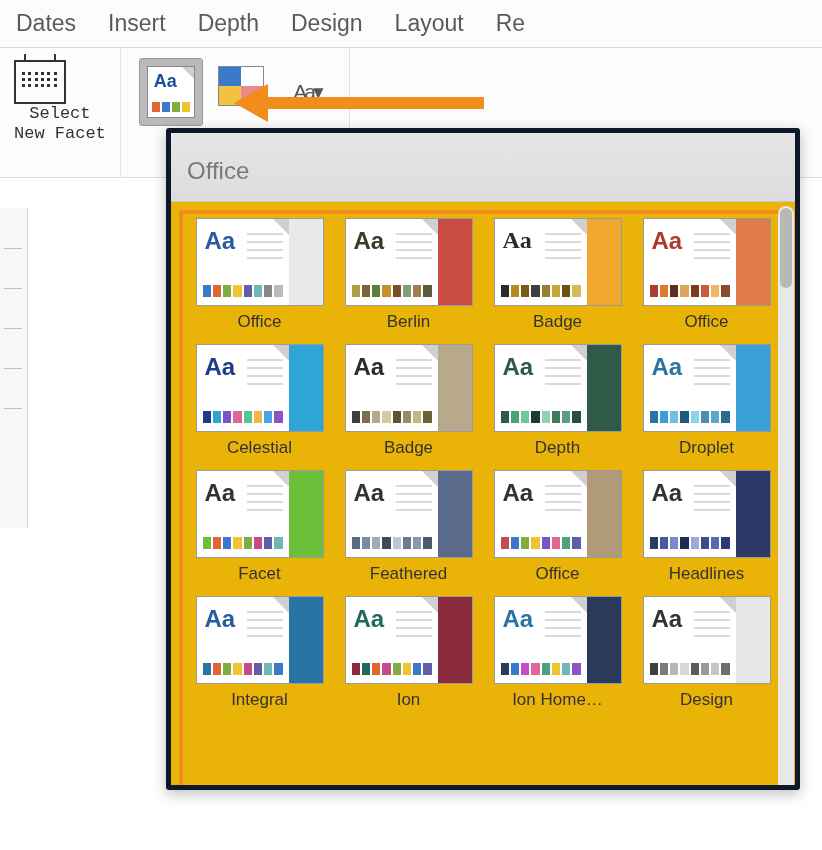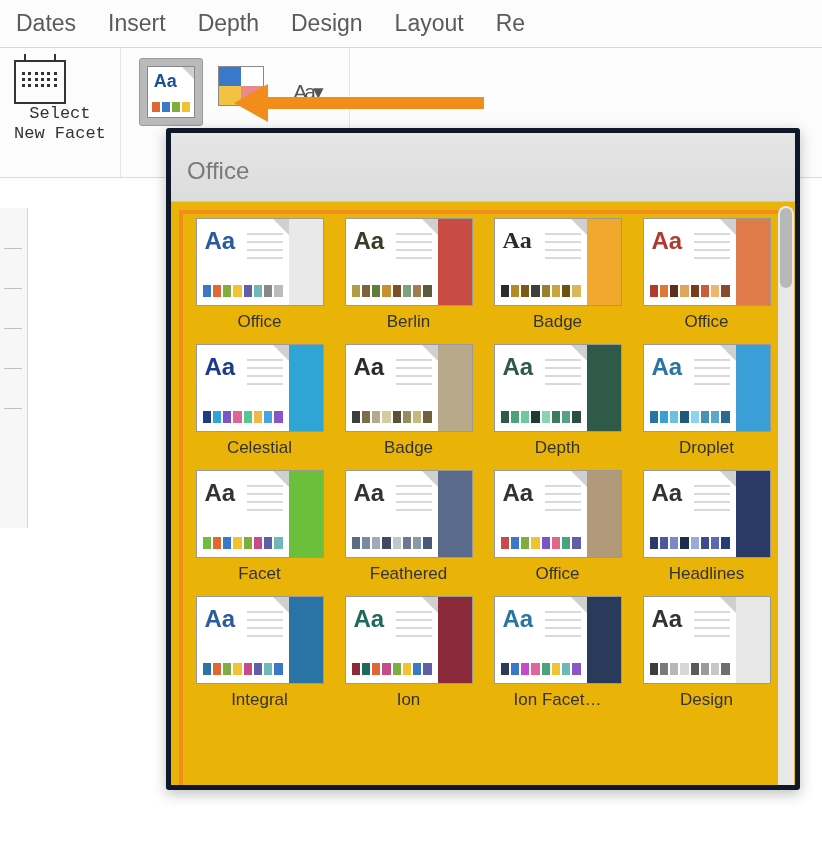--- a/index.html
+++ b/index.html
@@ -629,21 +629,21 @@
                 <span style="background: rgb(199, 75, 199);"></span>
                 <span style="background: rgb(224, 102, 153);"></span>
                 <span style="background: rgb(74, 163, 125);"></span>
                 <span style="background: rgb(241, 194, 50);"></span>
                 <span style="background: rgb(111, 184, 184);"></span>
                 <span style="background: rgb(138, 85, 199);"></span>
               </div>
             </div>
             <div class="side"></div>
           </div>
-          <div class="theme-label">Ion Facet…</div>
+          <div class="theme-label">Ion Home…</div>
         </div>
         <div class="theme-item">
           <div class="thumb" style="--aa: #333333; --side: #e7e7e7;">
             <div class="page">
               <div class="aa">Aa</div>
               <div class="lines"></div>
               <div class="sw">
                 <span style="background: rgb(62, 62, 62);"></span>
                 <span style="background: rgb(122, 122, 122);"></span>
                 <span style="background: rgb(183, 183, 183);"></span>

